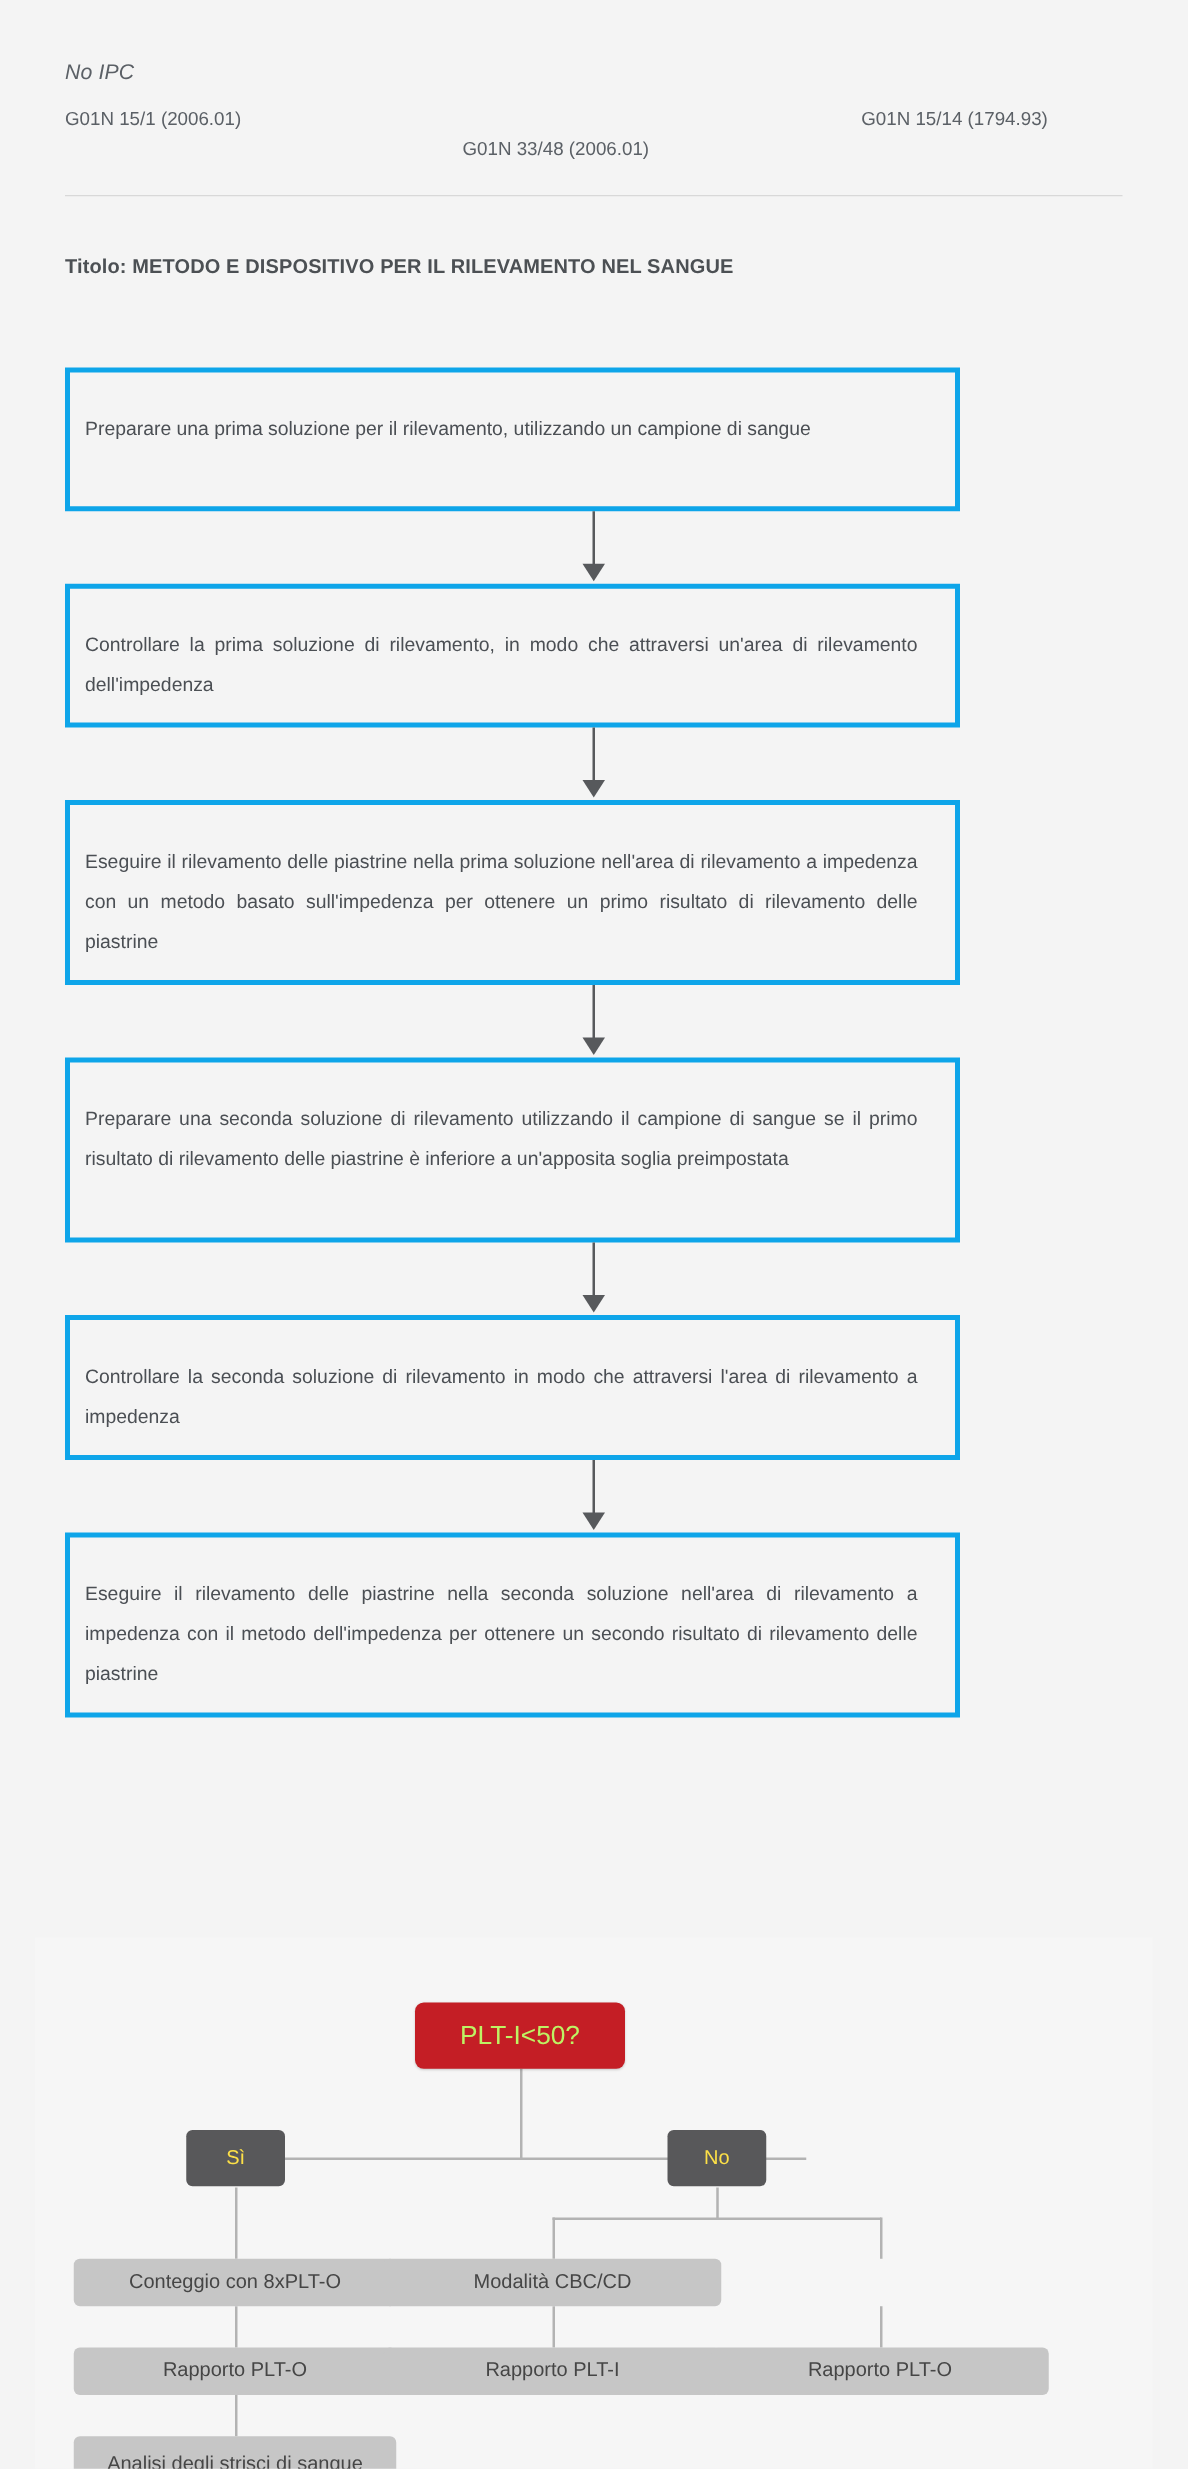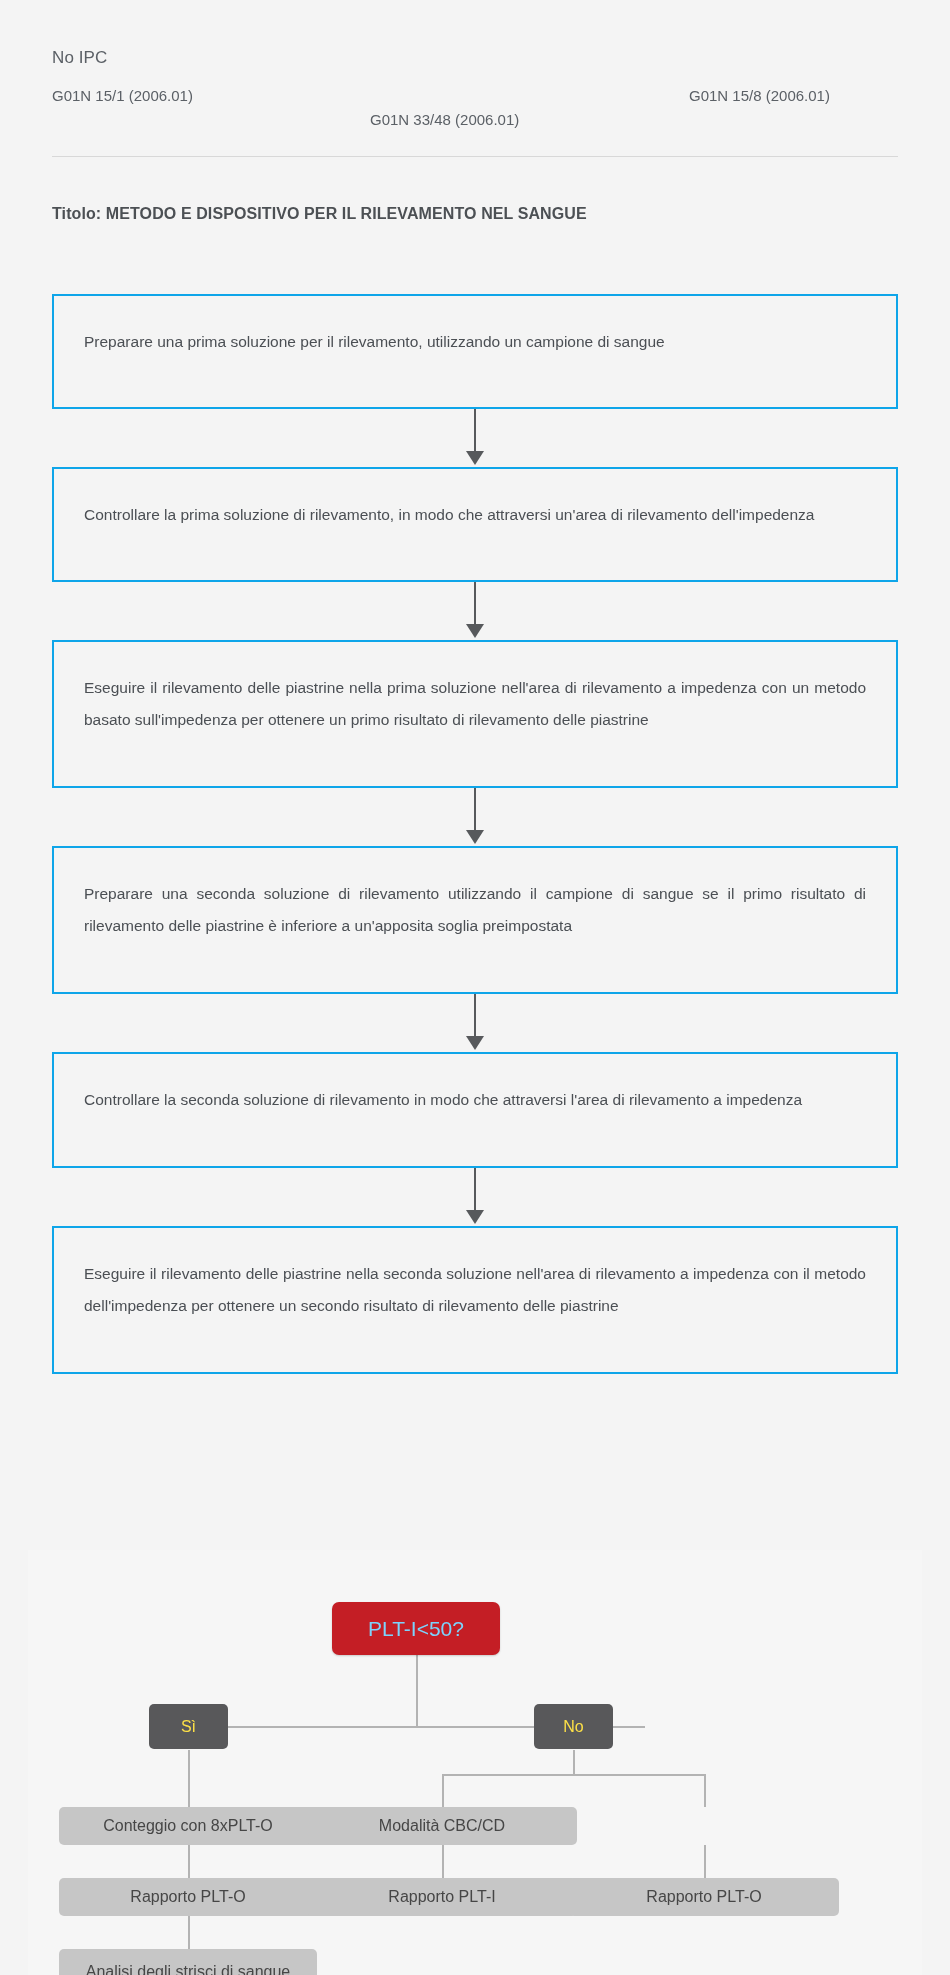--- a/index.html
+++ b/index.html
@@ -28,20 +28,21 @@
     position: absolute;
     left: 52px;
     top: 48px;
     width: 846px;
   }
   .ipc-none {
     font-size: 17px;
     color: #5b6066;
     letter-spacing: .1px;
     margin-bottom: 19px;
+    font-style: italic;
   }
   .ipc-row {
     position: relative;
     height: 22px;
     font-size: 15px;
     color: #5b6066;
   }
   .ipc-code { position: absolute; top: 0; white-space: nowrap; }
   .ipc-code.c0 { left: 0px; }
   .ipc-code.c1 { left: 318px; margin-top: 24px; }
@@ -71,24 +72,24 @@
   
   .steps {
     position: absolute;
     left: 52px;
     top: 294px;
     width: 846px;
   }
   .step-box {
     position: relative;
     box-sizing: border-box;
-    width: 846px;
-    border: 2px solid #0ea5e9;
+    width: 716px;
+    border: 4px solid #0ea5e9;
     background: #f4f4f4;
-    padding: 30px 30px 30px 30px;
+    padding: 30px 30px 30px 12px;
   }
   .step-text {
     font-size: 15.5px;
     line-height: 32px;
     color: #4b4f54;
     text-align: justify;
     text-justify: inter-word;
   }
   .connector {
     position: relative;
@@ -131,21 +132,21 @@
     box-sizing: border-box;
     display: flex;
     align-items: center;
     justify-content: center;
     text-align: center;
     border-radius: 5px;
     z-index: 3;
   }
   .node-decision {
     background: #c41e25;
-    color: #7dd3fc;
+    color: #bef264;
     font-size: 21px;
     border-radius: 7px;
     box-shadow: 0 1px 2px rgba(0,0,0,.18);
   }
   .node-branch {
     background: #58585a;
     color: #fde047;
     font-size: 16px;
     border-radius: 5px;
   }
@@ -168,21 +169,21 @@
 </head>
 <body>
 
 <div class="page">
 
   <div class="header">
     <div class="ipc-none">No IPC</div>
     <div class="ipc-row">
       <span class="ipc-code c0">G01N 15/1 (2006.01)</span>
       <span class="ipc-code c1">G01N 33/48 (2006.01)</span>
-      <span class="ipc-code c2">G01N 15/8 (2006.01)</span>
+      <span class="ipc-code c2">G01N 15/14 (1794.93)</span>
     </div>
   </div>
 
   <div class="divider"></div>
 
   <div class="doc-title">Titolo: METODO E DISPOSITIVO PER IL RILEVAMENTO NEL SANGUE</div>
 
   <div class="steps">
 
     <div class="step-box" style="height:115px">

